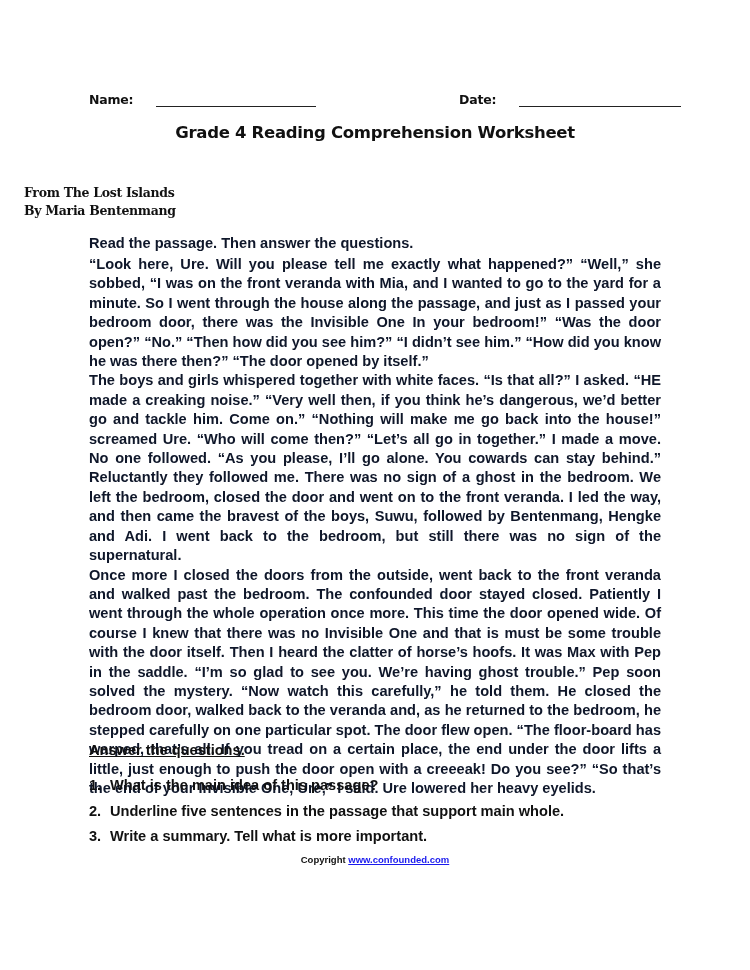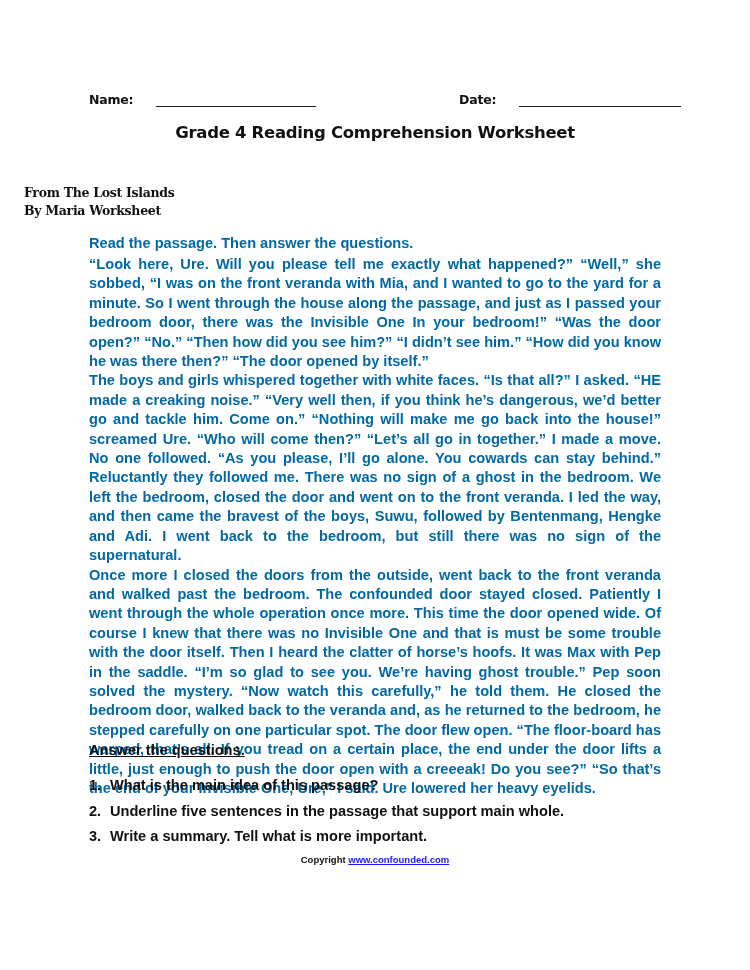--- a/index.html
+++ b/index.html
@@ -87,21 +87,21 @@
     .story-sub.auth { top: 203px; }
 
     .body-text {
       position: absolute;
       left: 89px;
       width: 572px;
       font-family: "Liberation Sans", sans-serif;
       font-weight: bold;
       font-size: 14.6px;
       line-height: 19.4px;
-      color: #0369a1;
+      color: #0f172a;
     }
     .instr { top: 234px; }
     .passage { top: 255px; }
     .passage p {
       margin: 0;
       text-align: justify;
     }
     .answer-head {
       position: absolute;
       top: 742px;
@@ -158,21 +158,21 @@
     </div>
     <div class="field date">
       <span class="label">Date:</span>
       <span class="line"></span>
     </div>
   </div>
 
   <div class="ws-title">Grade 4 Reading Comprehension Worksheet</div>
 
   <div class="story-sub src">From The Lost Islands</div>
-  <div class="story-sub auth">By Maria Worksheet</div>
+  <div class="story-sub auth">By Maria Bentenmang</div>
 
   <div class="body-text instr">Read the passage. Then answer the questions.</div>
 
   <div class="body-text passage">
     <p>“Look here, Ure. Will you please tell me exactly what happened?” “Well,” she sobbed, “I was on the front veranda with Mia, and I wanted to go to the yard for a minute. So I went through the house along the passage, and just as I passed your bedroom door, there was the Invisible One In your bedroom!” “Was the door open?” “No.” “Then how did you see him?” “I didn’t see him.” “How did you know he was there then?” “The door opened by itself.”</p>
     <p>The boys and girls whispered together with white faces. “Is that all?” I asked. “HE made a creaking noise.” “Very well then, if you think he’s dangerous, we’d better go and tackle him. Come on.” “Nothing will make me go back into the house!” screamed Ure. “Who will come then?” “Let’s all go in together.” I made a move. No one followed. “As you please, I’ll go alone. You cowards can stay behind.” Reluctantly they followed me. There was no sign of a ghost in the bedroom. We left the bedroom, closed the door and went on to the front veranda. I led the way, and then came the bravest of the boys, Suwu, followed by Bentenmang, Hengke and Adi. I went back to the bedroom, but still there was no sign of the supernatural.</p>
     <p>Once more I closed the doors from the outside, went back to the front veranda and walked past the bedroom. The confounded door stayed closed. Patiently I went through the whole operation once more. This time the door opened wide. Of course I knew that there was no Invisible One and that is must be some trouble with the door itself. Then I heard the clatter of horse’s hoofs. It was Max with Pep in the saddle. “I’m so glad to see you. We’re having ghost trouble.” Pep soon solved the mystery. “Now watch this carefully,” he told them. He closed the bedroom door, walked back to the veranda and, as he returned to the bedroom, he stepped carefully on one particular spot. The door flew open. “The floor-board has warped, that’s all. If you tread on a certain place, the end under the door lifts a little, just enough to push the door open with a creeeak! Do you see?” “So that’s the end of your Invisible One, Ure,” I said. Ure lowered her heavy eyelids.</p>
   </div>
 
   <div class="answer-head">Answer the questions.</div>

